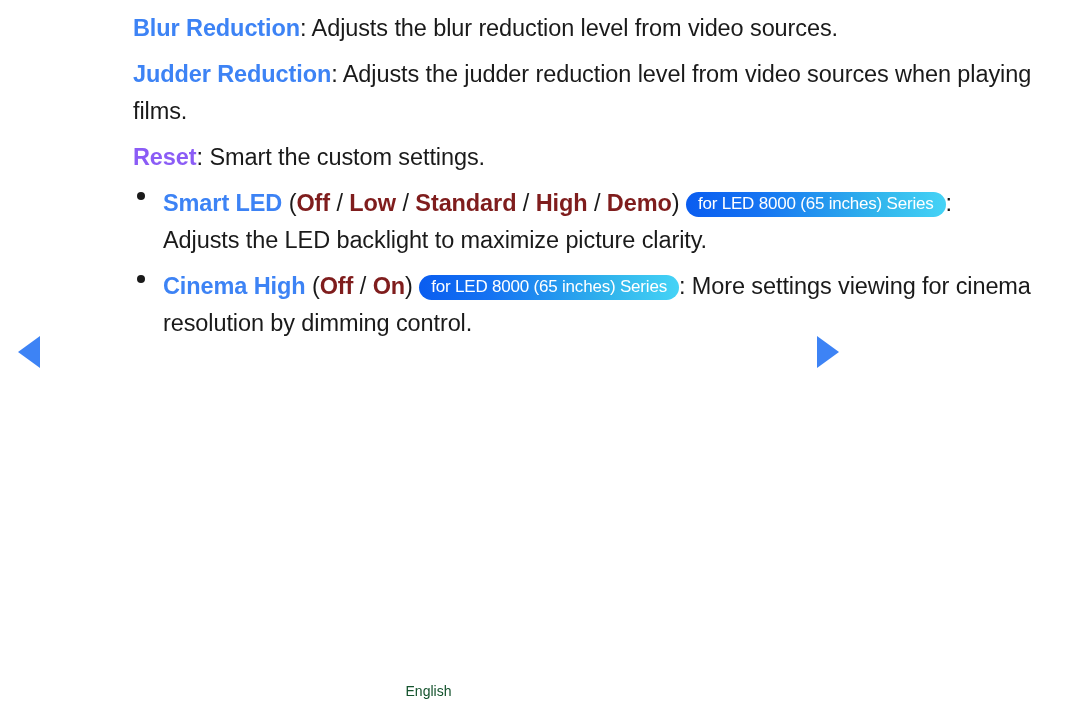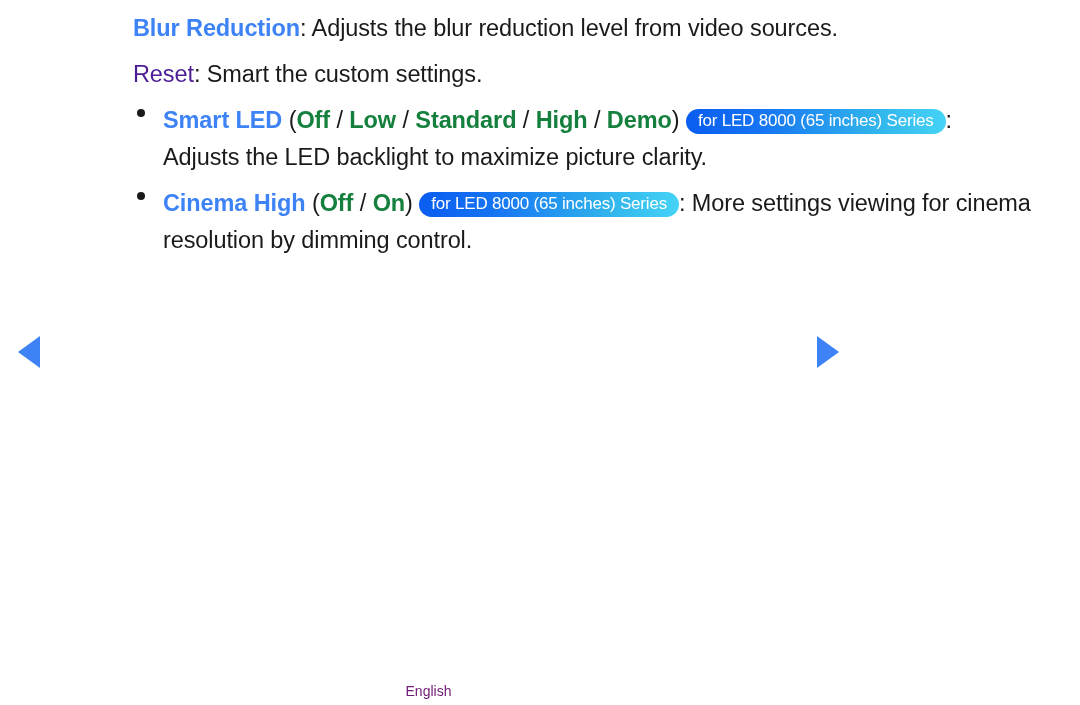--- a/index.html
+++ b/index.html
@@ -80,25 +80,25 @@
   }
   .indent {
     padding-left: 30px;
   }
 
   .term {
     color: #3d83f5;
     font-weight: bold;
   }
   .term-plain {
-    color: #4c1d95;
-    font-weight: normal;
+    color: #8b5cf6;
+    font-weight: bold;
   }
   .opt {
-    color: #15803d;
+    color: #7f1d1d;
     font-weight: bold;
   }
   .sep, .paren, .plain {
     color: #1a1a1a;
     font-weight: normal;
   }
 
   
   .badge {
     display: inline-block;
@@ -115,38 +115,42 @@
   }
 
   
   .footer-lang {
     position: absolute;
     left: 0;
     right: 0;
     top: 683px;
     text-align: center;
     font-size: 14px;
-    color: #701a75;
+    color: #14532d;
   }
 </style>
 </head>
 <body>
 
 <div class="page">
 
   <div class="nav-arrow left"></div>
 
   <div class="nav-arrow right"></div>
 
   <div class="content">
 
     <p class="para p1">
       <span class="term">Blur Reduction</span><span class="plain">:</span><span class="plain"> Adjusts the blur reduction level from video sources.</span>
     </p>
 
+    <p class="para p2">
+      <span class="term">Judder Reduction</span><span class="plain">:</span><span class="plain"> Adjusts the judder reduction level from video sources when</span>
+      <span class="plain">playing films.</span>
+    </p>
 
     <p class="para p3">
       <span class="term-plain">Reset</span><span class="plain">:</span><span class="plain"> Smart the custom settings.</span>
     </p>
 
     <p class="para p4 bullet-row">
       <span class="bullet-dot"></span><span class="term">Smart LED</span><span class="paren"> (</span><span class="opt">Off</span><span class="sep"> / </span><span class="opt">Low</span><span class="sep"> / </span><span class="opt">Standard</span><span class="sep"> / </span><span class="opt">High</span><span class="sep"> / </span><span class="opt">Demo</span><span class="paren">)</span>&nbsp;<span class="badge">for LED 8000 (65 inches) Series</span><span class="plain">:</span>
       <span class="plain">Adjusts the LED backlight to maximize picture clarity.</span>
     </p>
 

